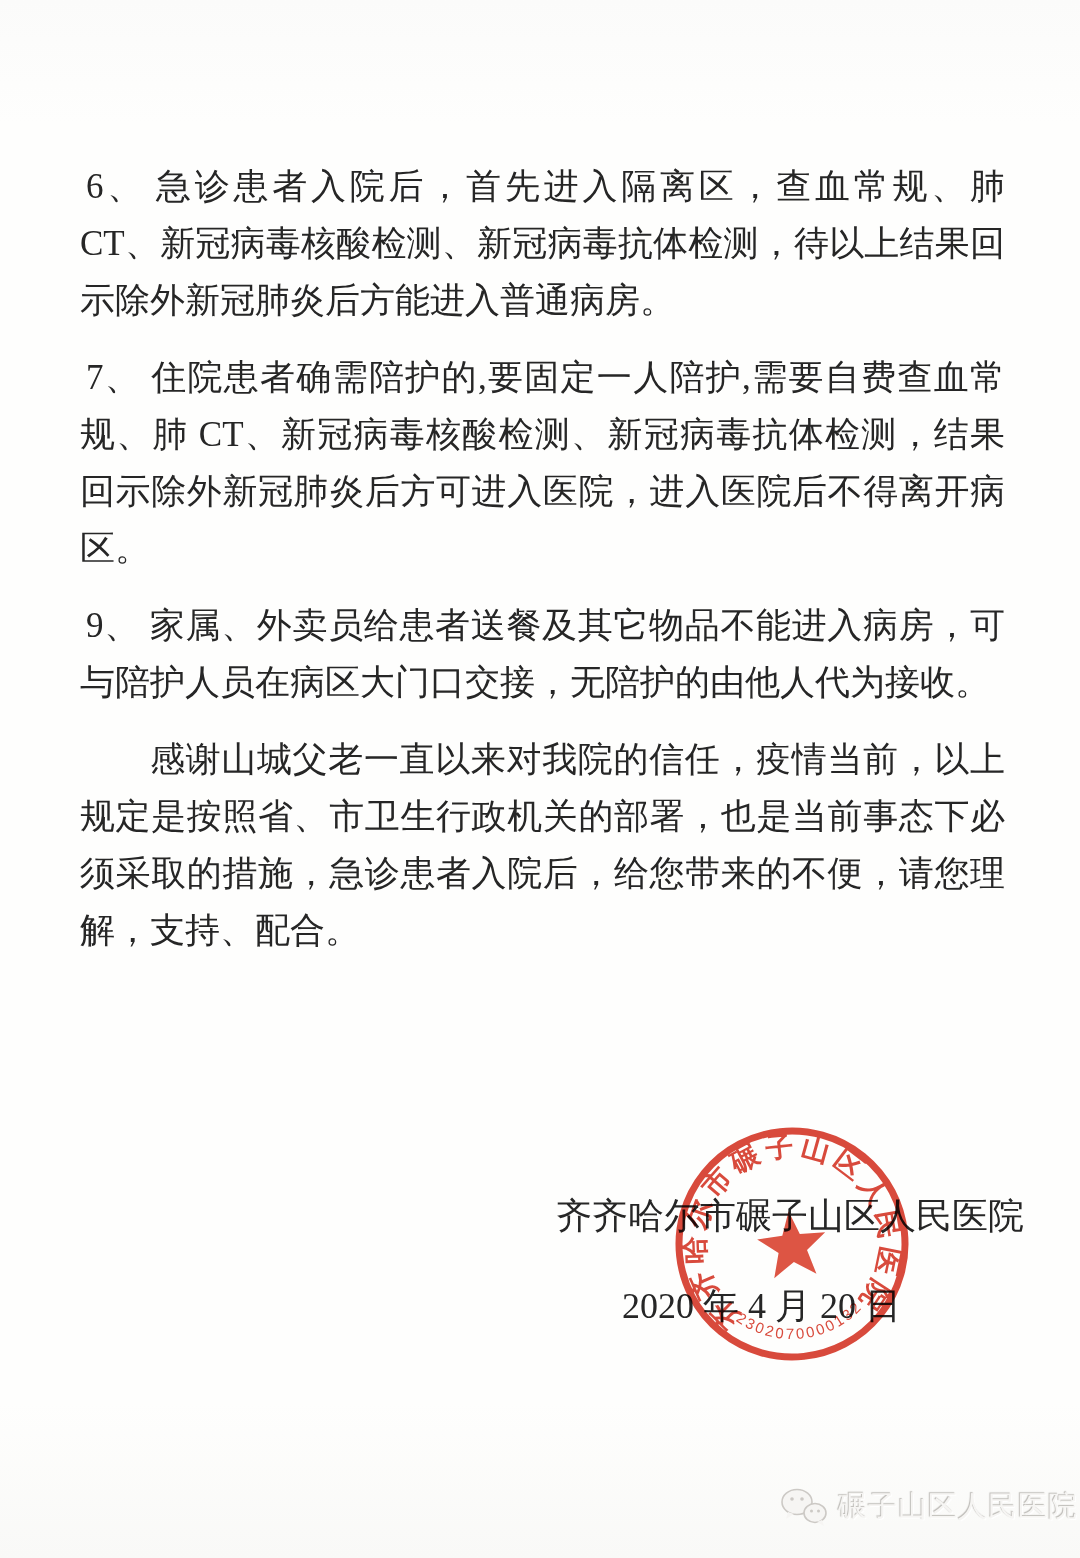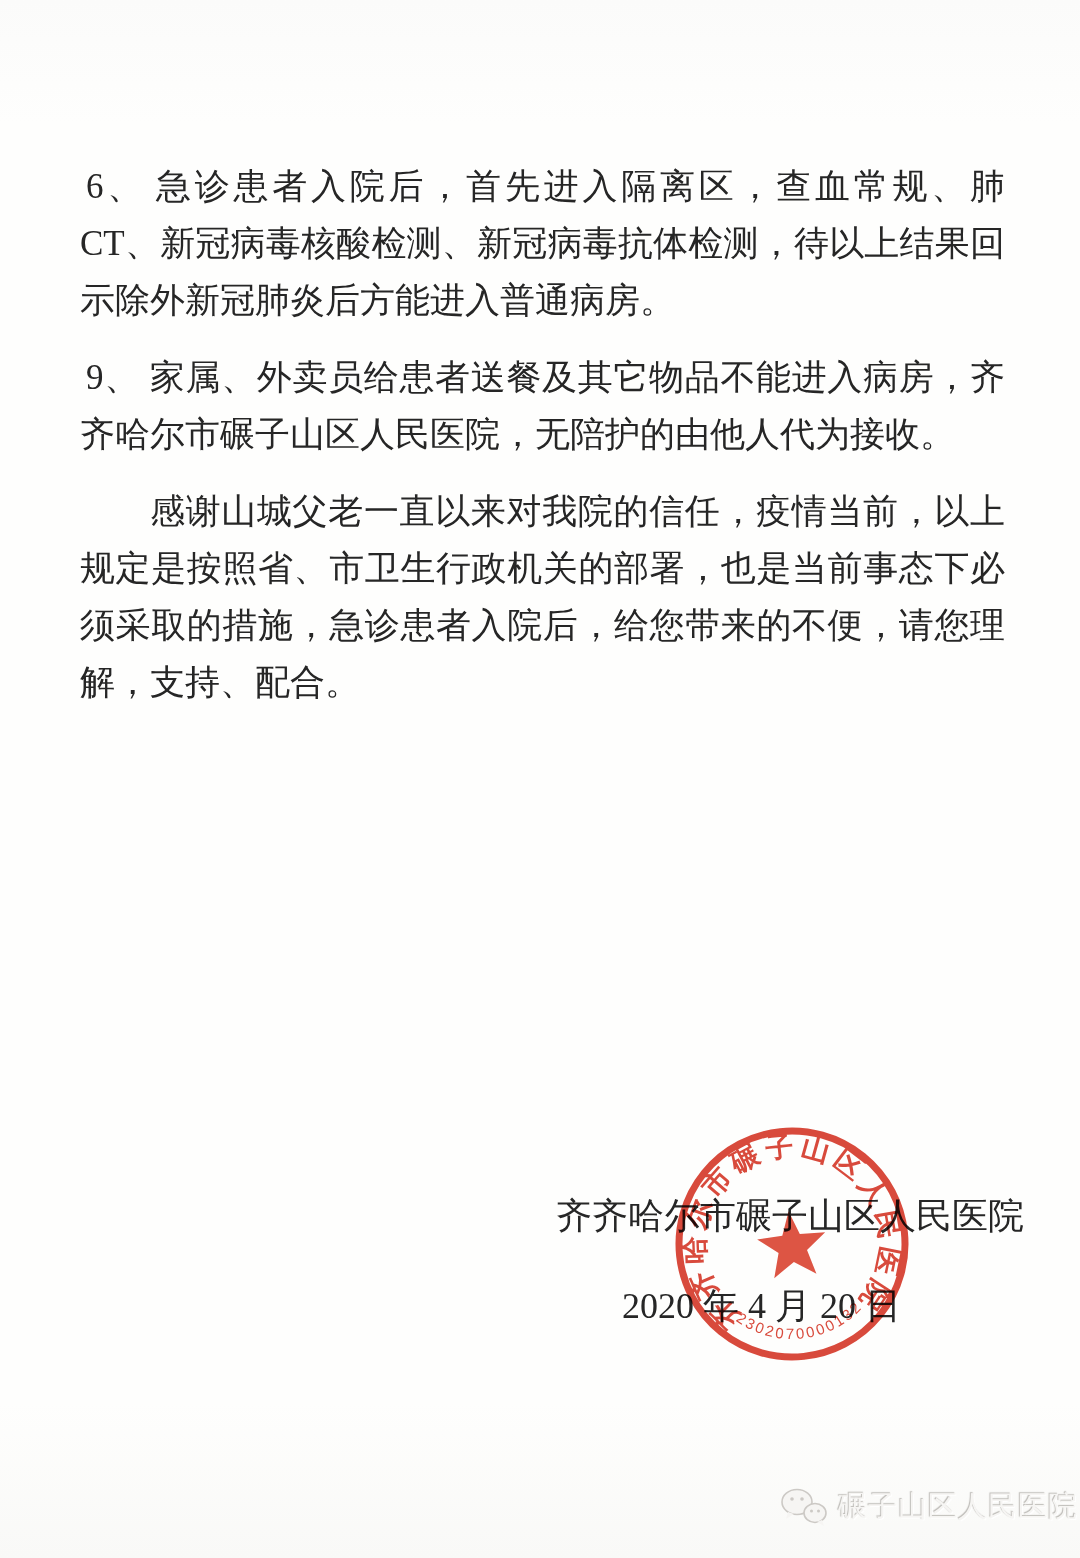--- a/index.html
+++ b/index.html
@@ -79,21 +79,22 @@
     text-align: center;
   }
 </style>
 </head>
 <body>
 
 <div class="page">
 
   <div class="doc-body">
     <p class="para"><span class="num">6、</span><span>急诊患者入院后，首先进入隔离区，查血常规、肺 CT、新冠病毒核酸检测、新冠病毒抗体检测，待以上结果回示除外新冠肺炎后方能进入普通病房。</span></p>
-    <p class="para"><span class="num">9、</span><span>家属、外卖员给患者送餐及其它物品不能进入病房，齐齐哈尔市碾子山区人民医院，无陪护的由他人代为接收。</span></p>
+    <p class="para"><span class="num">7、</span><span>住院患者确需陪护的,要固定一人陪护,需要自费查血常规、肺 CT、新冠病毒核酸检测、新冠病毒抗体检测，结果回示除外新冠肺炎后方可进入医院，进入医院后不得离开病区。</span></p>
+    <p class="para"><span class="num">9、</span><span>家属、外卖员给患者送餐及其它物品不能进入病房，可与陪护人员在病区大门口交接，无陪护的由他人代为接收。</span></p>
     <p class="para closing">感谢山城父老一直以来对我院的信任，疫情当前，以上规定是按照省、市卫生行政机关的部署，也是当前事态下必须采取的措施，急诊患者入院后，给您带来的不便，请您理解，支持、配合。</p>
   </div>
 
   <div class="sig-hospital">齐齐哈尔市碾子山区人民医院</div>
   <div class="sig-date">2020 年 4 月 20 日</div>
 
   <svg class="seal-svg" width="264" height="264" viewBox="0 0 264 264">
     <g transform="rotate(-6 132 132)">
       <circle cx="132" cy="132" r="113" fill="none" stroke="#d63a2b" stroke-width="7"></circle>
       <path id="sealArcTop" d="M 75.4 199.4 A 88 88 0 1 1 188.6 199.4" fill="none"></path>

